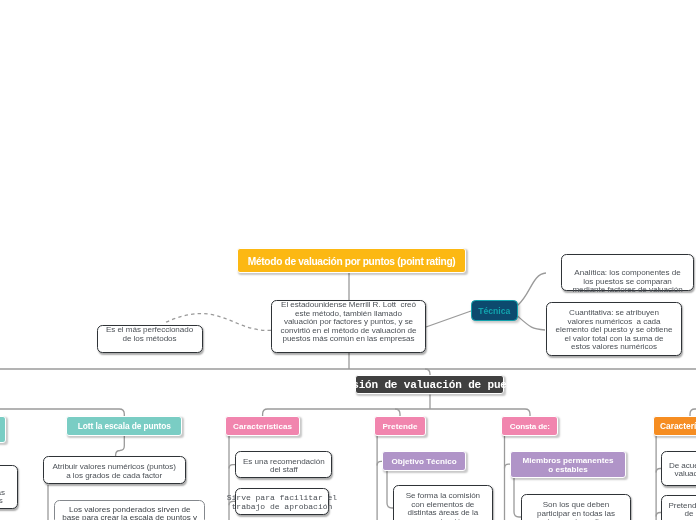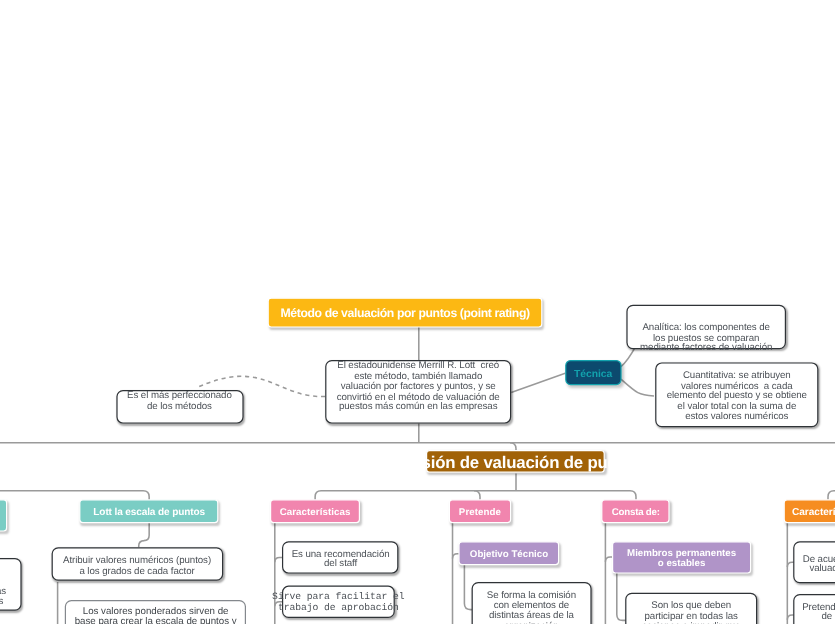--- a/index.html
+++ b/index.html
@@ -14,38 +14,38 @@
         justify-content:center;text-align:center;line-height:1.18;
         white-space:pre;}
   .chip{border-radius:3px;color:#ffffff;font-weight:bold;
         border:1.1px solid #ffffff;
         box-shadow:1.2px 1.6px 1.8px rgba(0,0,0,0.22);}
   .plain{background:#fff;border:1.6px solid #2f3337;border-radius:5.5px;color:#4c5157;letter-spacing:-0.06px;
          box-shadow:1px 1.3px 1.6px rgba(0,0,0,0.33);}
   .thin{background:#fff;border:1px solid #84888d;border-radius:5.5px;color:#3f4449;}
 
   
-  #n-root{left:223px;top:248.2px;width:229.2px;height:25.2px;background:#FCB813;
+  #n-root{left:237px;top:248.2px;width:229.2px;height:25.2px;background:#FCB813;
           font-size:10.2px;letter-spacing:-0.33px;}
   #n-rootdesc{left:271px;top:300px;width:155px;height:53px;font-size:8.1px;
               padding:3px 6px 11px;line-height:8.45px;}
   #n-perf{left:96.5px;top:325px;width:106px;height:28px;font-size:8.1px;
           padding:3px 6px 12px;line-height:8.45px;}
   #n-tecnica{left:471px;top:300px;width:46.5px;height:20.5px;background:#0c4a6e;
              border:1.9px solid #12A2AD;border-radius:4.5px;color:#12A2AD;
              font-size:8.6px;font-weight:bold;
              box-shadow:1.5px 2px 2.5px rgba(0,0,0,0.22);}
-  #n-analitica{left:522px;top:254px;width:133px;height:37px;font-size:8.1px;
+  #n-analitica{left:561px;top:254px;width:133px;height:37px;font-size:8.1px;
                padding:19px 5px 0;line-height:8.45px;}
   #n-cuanti{left:546px;top:302px;width:136px;height:54px;font-size:8.1px;
             padding:3px 4px 0;line-height:8.45px;}
 
   
-  #n-comision{left:355.4px;top:374.8px;width:148.2px;height:19.6px;background:#a16207;
-              font-size:14px;letter-spacing:-0.16px;}
+  #n-comision{left:355.4px;top:374.8px;width:148.2px;height:19.6px;background:#404040;
+              font-size:11px;letter-spacing:-0.16px;font-family:Liberation Mono, monospace;}
 
   
   #n-clipteal{left:-62px;top:416.3px;width:68px;height:27.2px;background:#7ACDC4;
               font-size:8.4px;justify-content:flex-end;}
   #n-crear{left:66.4px;top:415.7px;width:115.8px;height:20.4px;background:#7ACDC4;
            font-size:8.4px;letter-spacing:-0.1px;}
   #n-carac{left:225.2px;top:415.7px;width:74.8px;height:20.2px;background:#F185AE;
            font-size:8.1px;letter-spacing:0.07px;}
   #n-objetivos{left:373.6px;top:415.7px;width:52.8px;height:20.2px;background:#F185AE;
                font-size:8.1px;letter-spacing:0.07px;}

